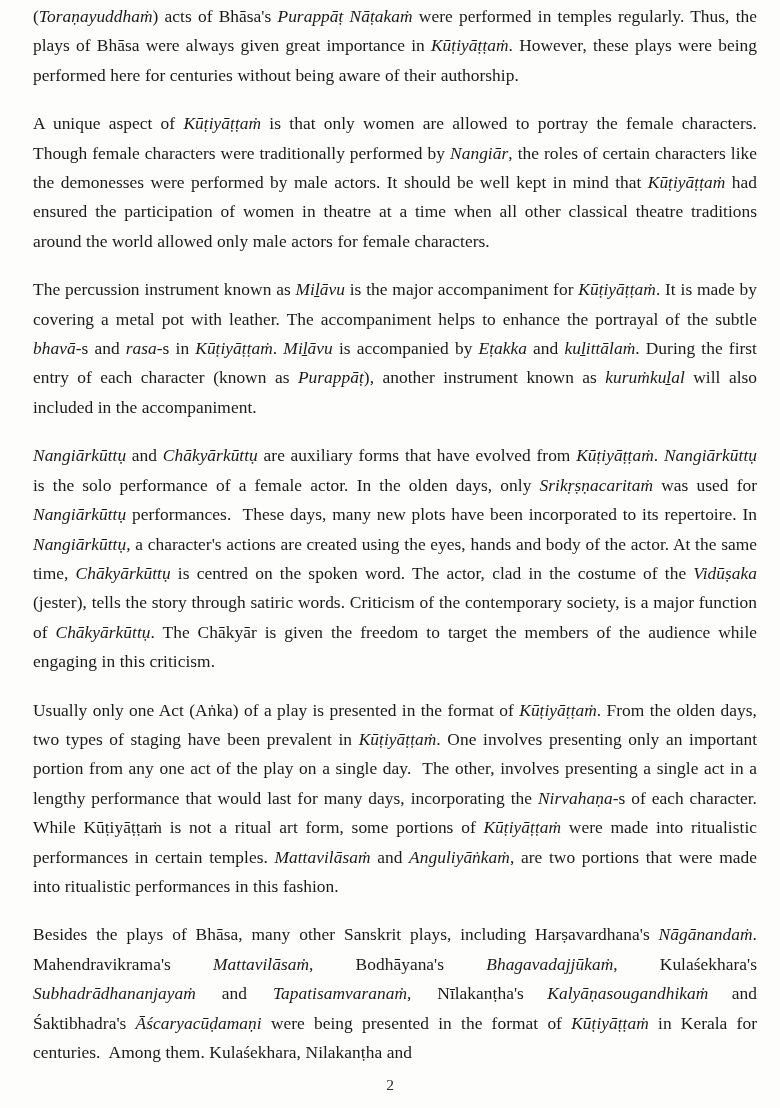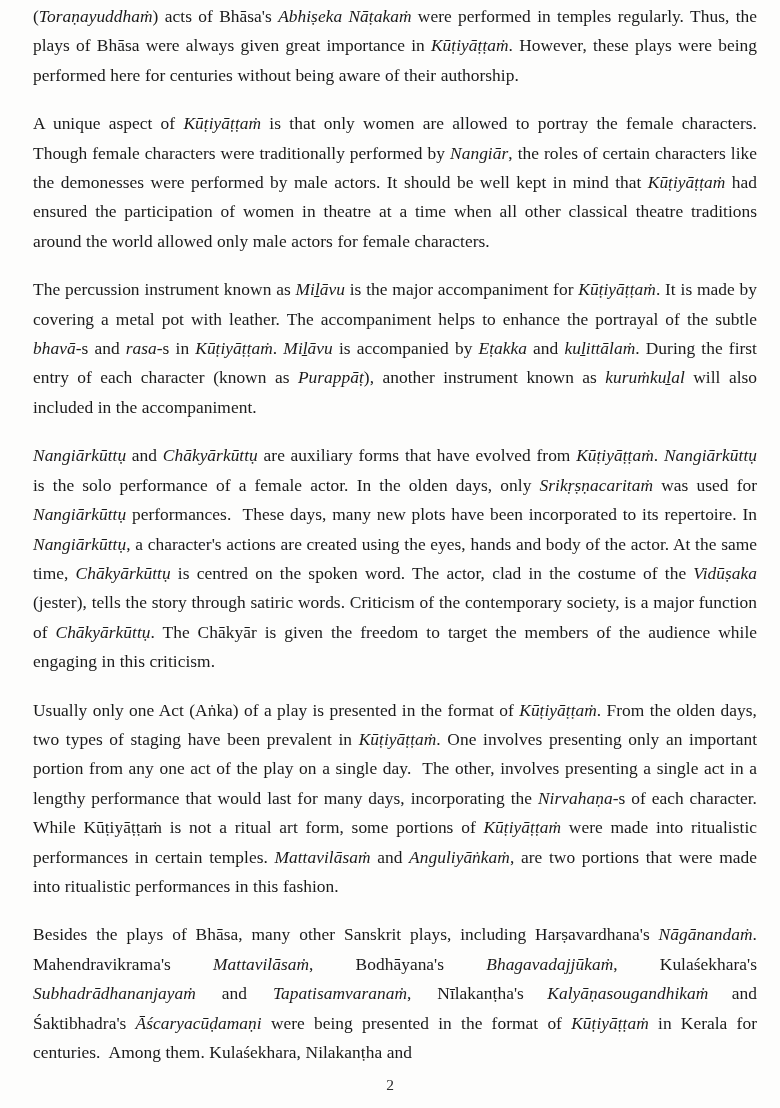--- a/index.html
+++ b/index.html
@@ -57,21 +57,21 @@
     font-family: "Liberation Serif", "DejaVu Serif", serif;
     color: #2a2a2a;
   }
 </style>
 </head>
 <body>
 
 <div id="page">
 
   <div id="text-column">
-    <p class="para">(<i>Toraṇayuddhaṁ</i>) acts of Bhāsa's <i>Abhiṣeka Nāṭakaṁ</i> were performed in temples regularly. Thus, the plays of Bhāsa were always given great importance in <i>Kūṭiyāṭṭaṁ</i>. However, these plays were being performed here for centuries without being aware of their authorship.</p>
+    <p class="para">(<i>Toraṇayuddhaṁ</i>) acts of Bhāsa's <i>Purappāṭ Nāṭakaṁ</i> were performed in temples regularly. Thus, the plays of Bhāsa were always given great importance in <i>Kūṭiyāṭṭaṁ</i>. However, these plays were being performed here for centuries without being aware of their authorship.</p>
     <p class="para">A unique aspect of <i>Kūṭiyāṭṭaṁ</i> is that only women are allowed to portray the female characters. Though female characters were traditionally performed by <i>Nangiār</i>, the roles of certain characters like the demonesses were performed by male actors. It should be well kept in mind that <i>Kūṭiyāṭṭaṁ</i> had ensured the participation of women in theatre at a time when all other classical theatre traditions around the world allowed only male actors for female characters.</p>
     <p class="para">The percussion instrument known as <i>Miḻāvu</i> is the major accompaniment for <i>Kūṭiyāṭṭaṁ</i>. It is made by covering a metal pot with leather. The accompaniment helps to enhance the portrayal of the subtle <i>bhavā</i>-s and <i>rasa</i>-s in <i>Kūṭiyāṭṭaṁ</i>. <i>Miḻāvu</i> is accompanied by <i>Eṭakka</i> and <i>kuḻittālaṁ</i>. During the first entry of each character (known as <i>Purappāṭ</i>), another instrument known as <i>kuruṁkuḻal</i> will also included in the accompaniment.</p>
     <p class="para"><i>Nangiārkūttụ</i> and <i>Chākyārkūttụ</i> are auxiliary forms that have evolved from <i>Kūṭiyāṭṭaṁ</i>. <i>Nangiārkūttụ</i> is the solo performance of a female actor. In the olden days, only <i>Srikṛṣṇacaritaṁ</i> was used for <i>Nangiārkūttụ</i> performances.&nbsp; These days, many new plots have been incorporated to its repertoire. In <i>Nangiārkūttụ</i>, a character's actions are created using the eyes, hands and body of the actor. At the same time, <i>Chākyārkūttụ</i> is centred on the spoken word. The actor, clad in the costume of the <i>Vidūṣaka</i> (jester), tells the story through satiric words. Criticism of the contemporary society, is a major function of <i>Chākyārkūttụ</i>. The Chākyār is given the freedom to target the members of the audience while engaging in this criticism.</p>
     <p class="para">Usually only one Act (Aṅka) of a play is presented in the format of <i>Kūṭiyāṭṭaṁ</i>. From the olden days, two types of staging have been prevalent in <i>Kūṭiyāṭṭaṁ</i>. One involves presenting only an important portion from any one act of the play on a single day.&nbsp; The other, involves presenting a single act in a lengthy performance that would last for many days, incorporating the <i>Nirvahaṇa</i>-s of each character. While Kūṭiyāṭṭaṁ is not a ritual art form, some portions of <i>Kūṭiyāṭṭaṁ</i> were made into ritualistic performances in certain temples. <i>Mattavilāsaṁ</i> and <i>Anguliyāṅkaṁ</i>, are two portions that were made into ritualistic performances in this fashion.</p>
     <p class="para">Besides the plays of Bhāsa, many other Sanskrit plays, including Harṣavardhana's <i>Nāgānandaṁ</i>. Mahendravikrama's <i>Mattavilāsaṁ</i>, Bodhāyana's <i>Bhagavadajjūkaṁ</i>, <span class="loose">Kulaśekhara's <i>Subhadrādhananjayaṁ</i> and <i>Tapatisamvaranaṁ</i>, Nīlakanṭha's</span> <i>Kalyāṇasougandhikaṁ</i> and Śaktibhadra's <i>Āścaryacūḍamaṇi</i> were being presented in the format of <i>Kūṭiyāṭṭaṁ</i> in Kerala for centuries.&nbsp; Among them. Kulaśekhara, Nilakanṭha and</p>
   </div>
 
   <div id="page-number">2</div>
 
 </div>

